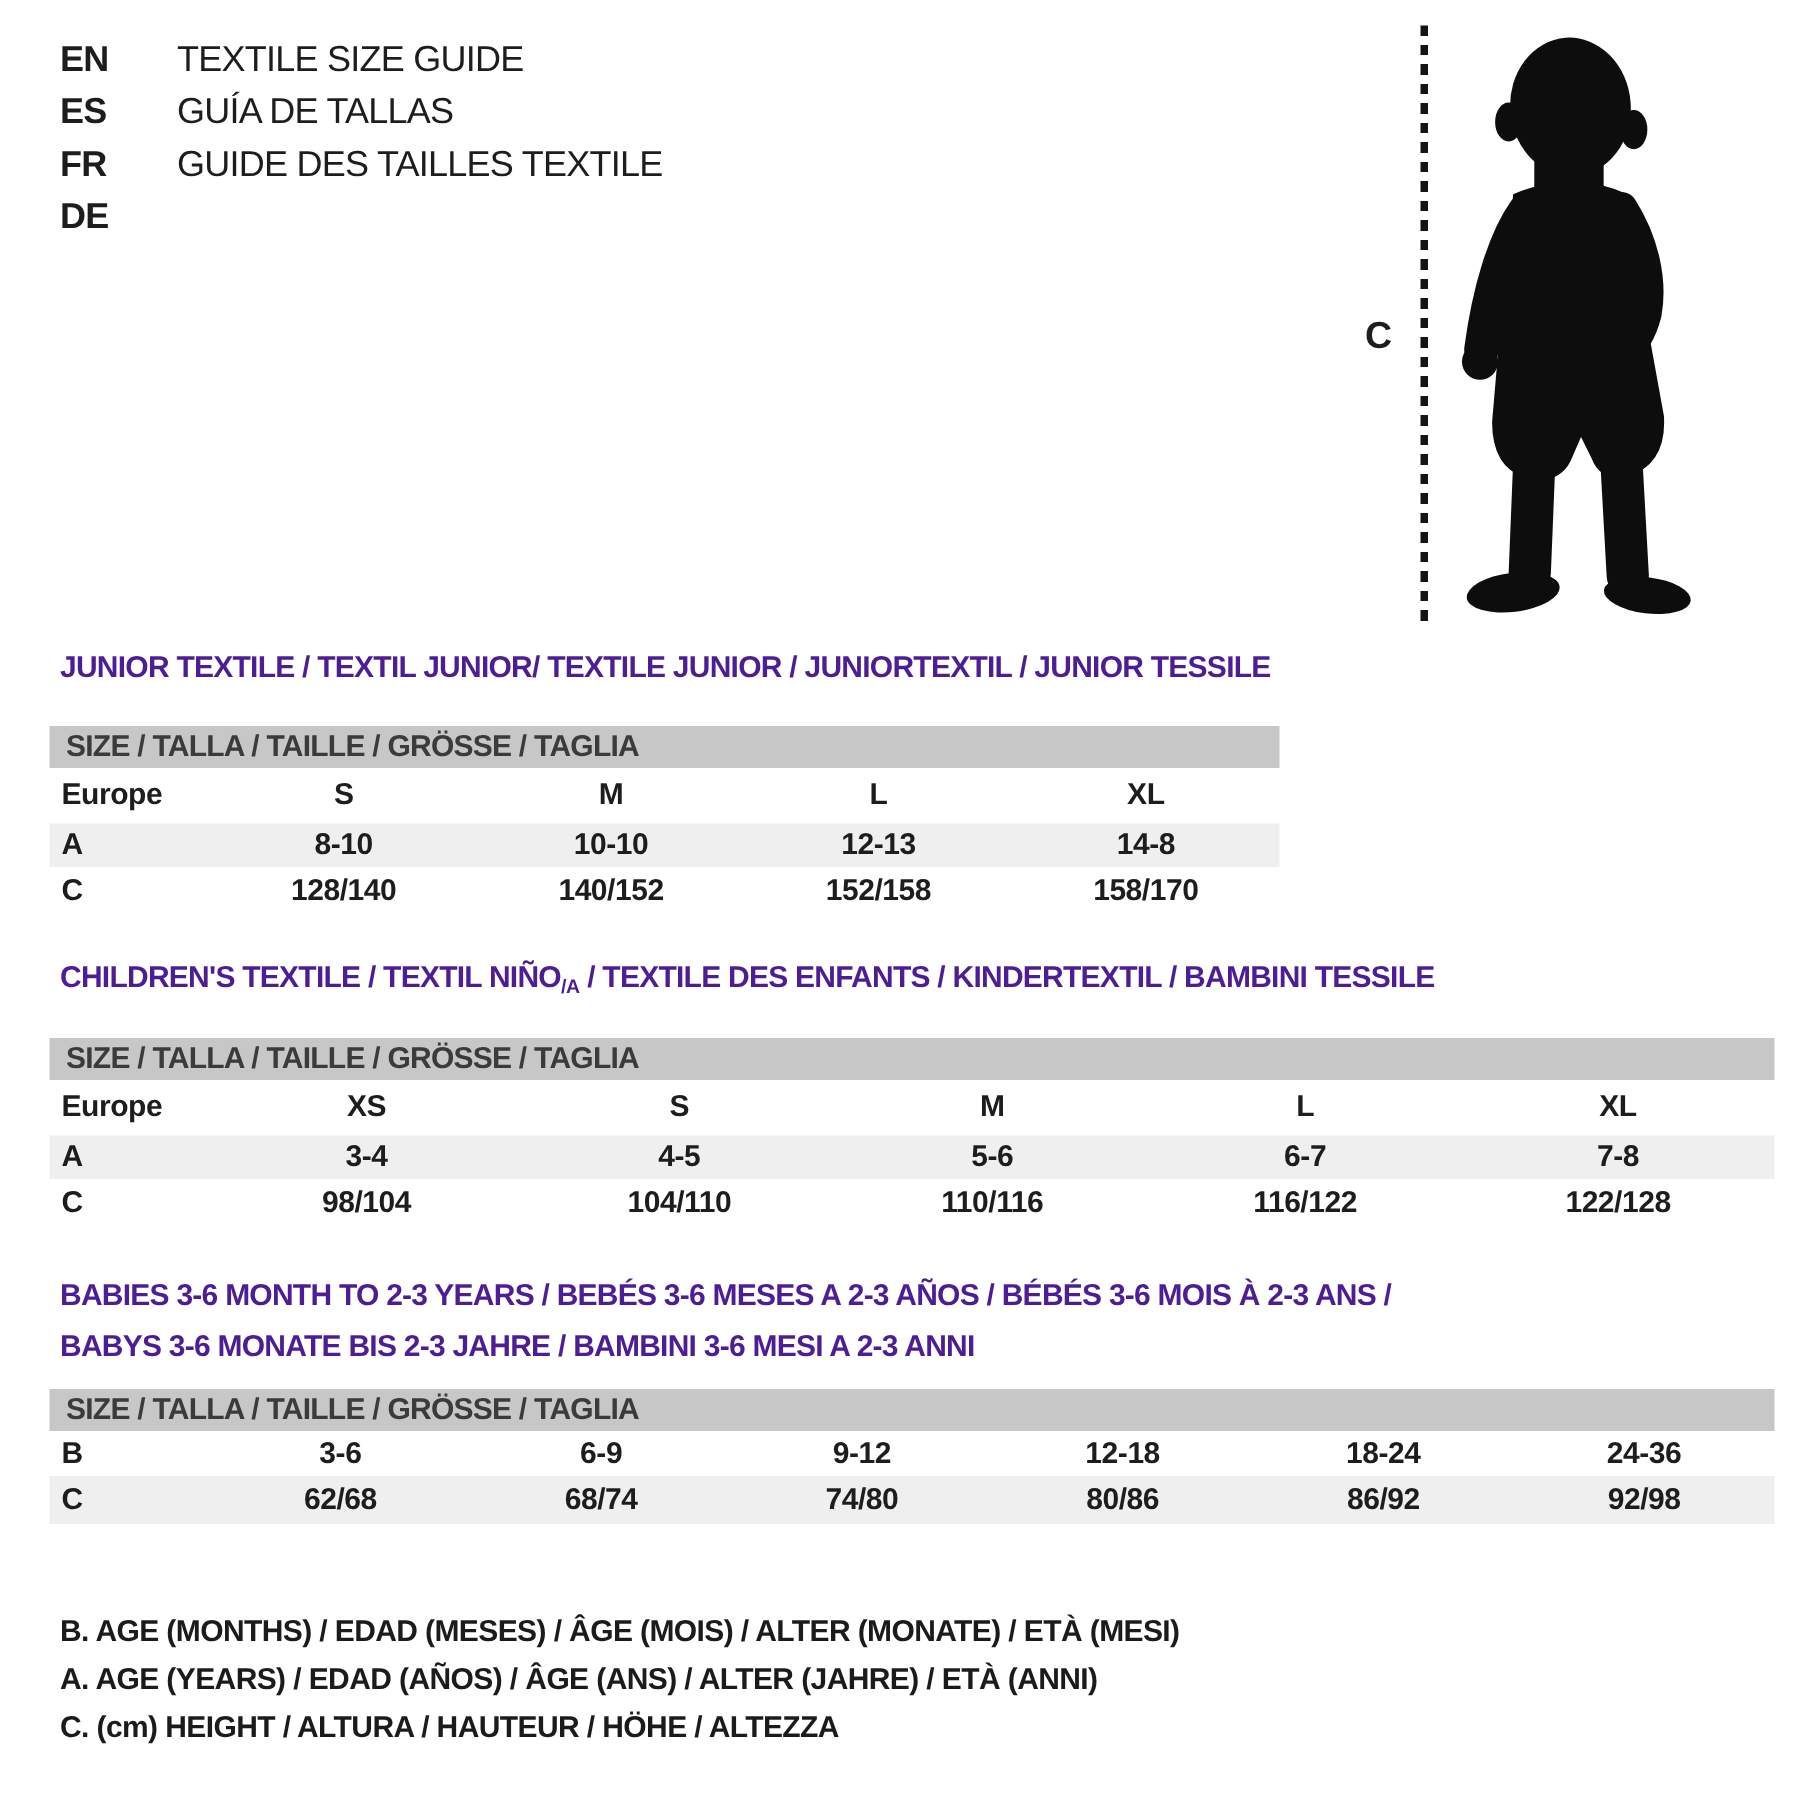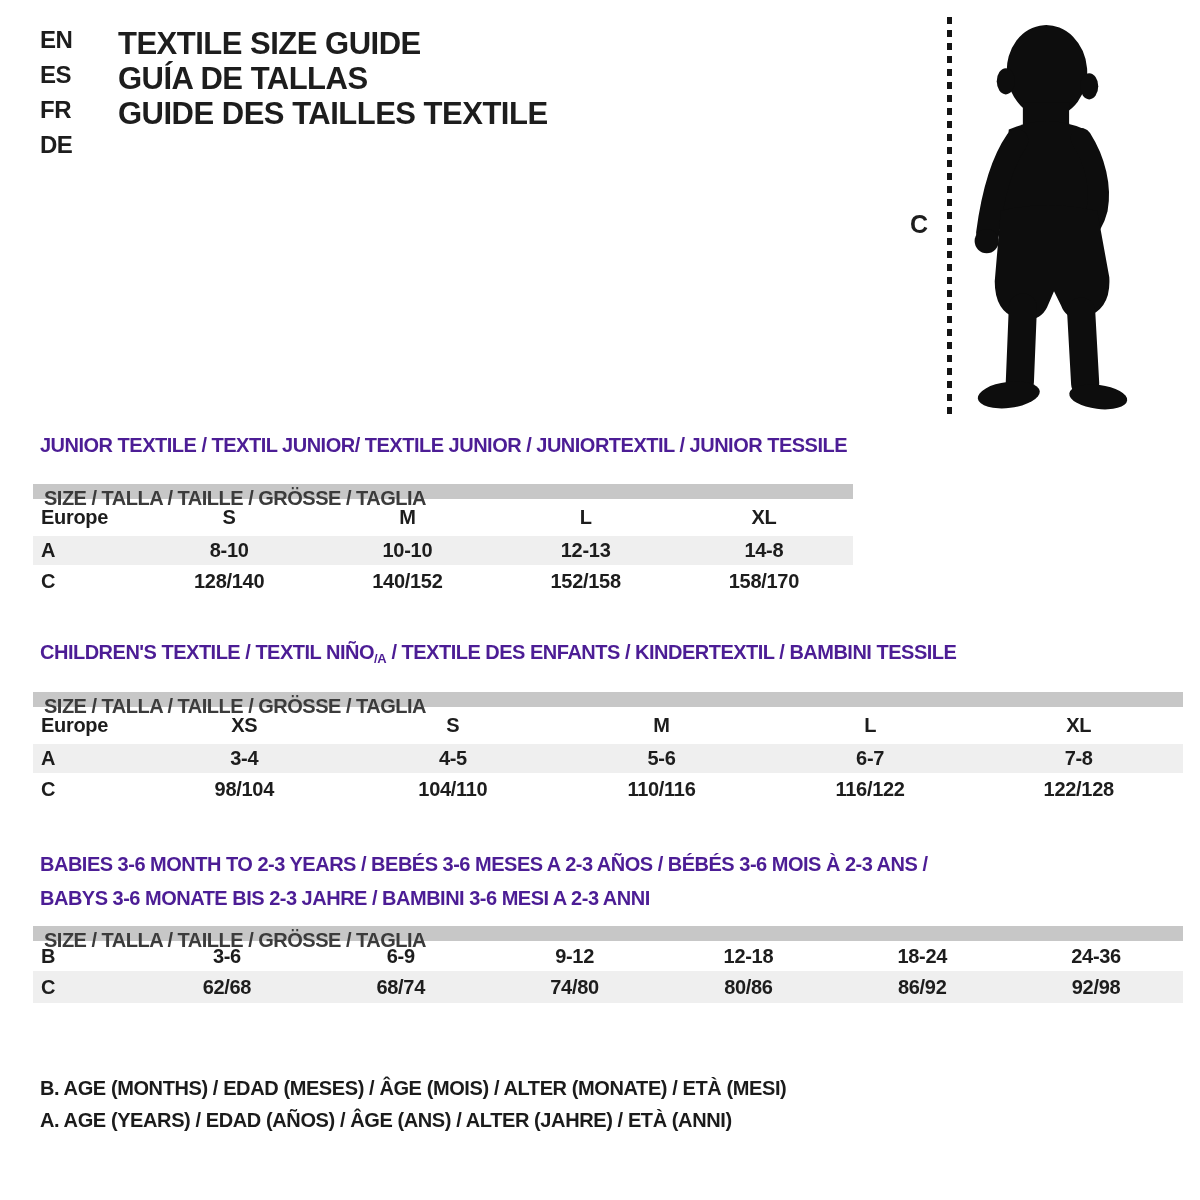--- a/index.html
+++ b/index.html
@@ -5,39 +5,39 @@
   html,body{margin:0;padding:0;background:#fff;}
   .canvas{
     position:relative;width:1200px;height:1200px;background:#ffffff;overflow:hidden;
     font-family:"Liberation Sans", sans-serif;color:#1d1d1d;
     -webkit-font-smoothing:antialiased;
   }
   
   .lang-block{position:absolute;left:40px;top:26px;}
   .lang-row{display:flex;height:35px;align-items:flex-start;}
   .lang-code{width:78px;font-weight:bold;font-size:24px;letter-spacing:-0.5px;}
-  .lang-title{font-weight:bold;font-size:31px;letter-spacing:-0.5px;white-space:nowrap;}
+  .lang-title{font-weight:normal;font-size:24px;letter-spacing:-0.5px;white-space:nowrap;}
   
   .dash-line{
     position:absolute;left:947px;top:17px;width:5px;height:400px;
     background:repeating-linear-gradient(to bottom,#141414 0px,#141414 7px,transparent 7px,transparent 13px);
   }
   .figure-label{position:absolute;left:910px;top:210px;font-size:25px;font-weight:bold;}
   .silhouette{position:absolute;left:958px;top:14px;width:184px;height:404px;}
   
   .sec-title{
     position:absolute;left:40px;font-weight:bold;font-size:20px;
     letter-spacing:-0.5px;white-space:nowrap;color:#4c1d95;
   }
   .sec-title .sub{font-size:13px;vertical-align:-4px;letter-spacing:-0.3px;}
   .two-line{line-height:34px;}
   
   .size-table{position:absolute;left:33px;}
   .size-bar{
-    height:15px;line-height:28px;background:#c7c7c7;color:#3b3b3b;
+    height:28px;line-height:28px;background:#c7c7c7;color:#3b3b3b;
     font-weight:bold;font-size:20px;letter-spacing:-0.5px;padding-left:11px;white-space:nowrap;
   }
   .trow{display:grid;align-items:center;font-weight:bold;font-size:20px;letter-spacing:-0.3px;}
   .cols4{grid-template-columns:107px repeat(4,1fr);}
   .cols5{grid-template-columns:107px repeat(5,1fr);}
   .cols6{grid-template-columns:107px repeat(6,1fr);}
   .trow .cell{text-align:center;}
   .trow .label{text-align:left;padding-left:8px;}
   .r-head{height:37px;}
   .r-mid{height:29px;}
@@ -176,15 +176,16 @@
       <div class="cell">74/80</div>
       <div class="cell">80/86</div>
       <div class="cell">86/92</div>
       <div class="cell">92/98</div>
     </div>
   </div>
 
   <div class="legend">
     <div class="legend-line">B. AGE (MONTHS) / EDAD (MESES) / ÂGE (MOIS) / ALTER (MONATE) / ETÀ (MESI)</div>
     <div class="legend-line">A. AGE (YEARS) / EDAD (AÑOS) / ÂGE (ANS) / ALTER (JAHRE) / ETÀ (ANNI)</div>
+    <div class="legend-line">C. (cm) HEIGHT / ALTURA / HAUTEUR / HÖHE / ALTEZZA</div>
   </div>
 
 </div>
 
 </body></html>

